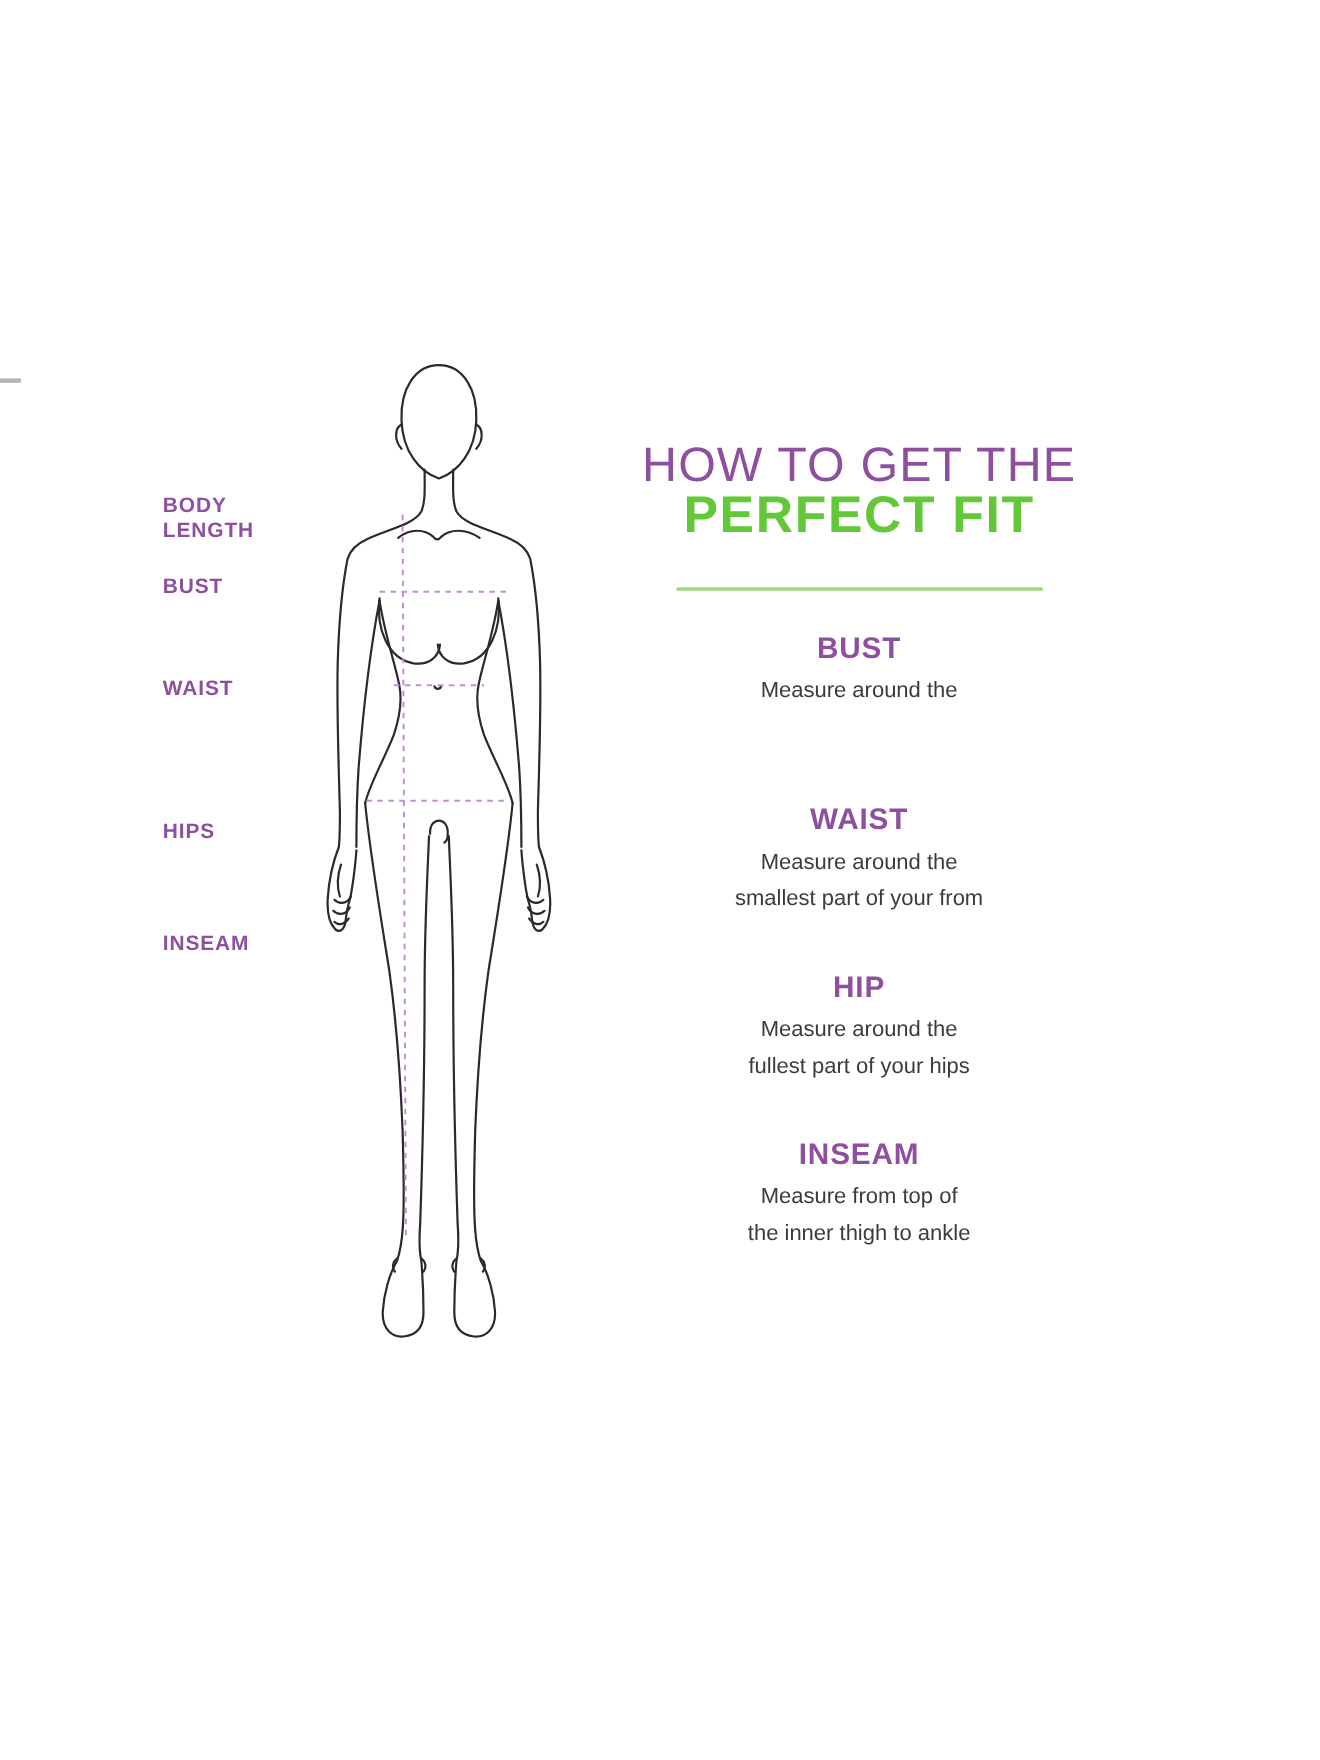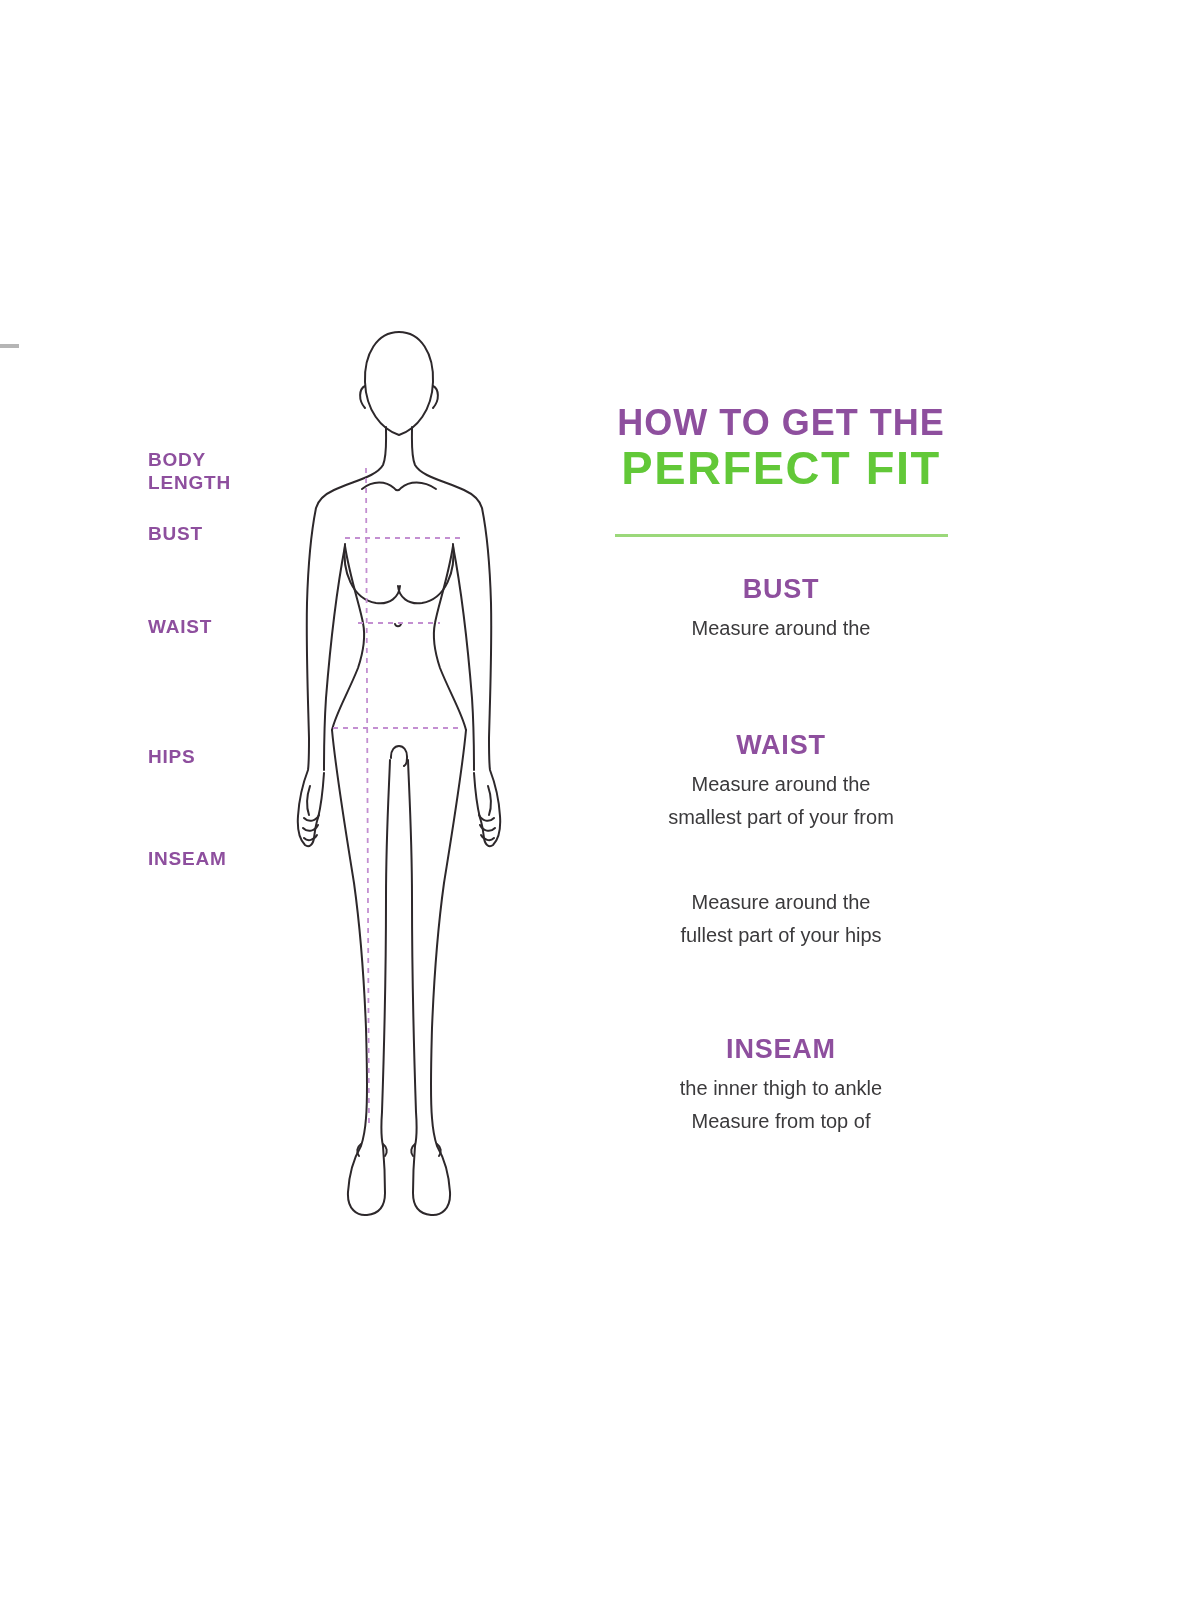--- a/index.html
+++ b/index.html
@@ -58,22 +58,22 @@
     letter-spacing: 0.8px;
   }
   
   .guide-col {
     position: absolute; left: 581px; top: 0;
     width: 400px; text-align: center;
   }
   .guide-title { position: absolute; top: 403px; left: 0; width: 100%; }
   .guide-title .t1 {
     color: var(--purple);
-    font-weight: bold;
-    font-size: 36px;
+    font-weight: normal;
+    font-size: 44px;
     line-height: 40px;
     letter-spacing: 1px;
   }
   .guide-title .t2 {
     color: var(--green);
     font-weight: bold;
     font-size: 47px;
     line-height: 50px;
     letter-spacing: 1.5px;
   }
@@ -171,26 +171,27 @@
 
   <div class="section sec-waist">
     <div class="sec-title">WAIST</div>
     <div class="sec-desc">
       <div>Measure around the</div>
       <div>smallest part of your from</div>
     </div>
   </div>
 
   <div class="section sec-hip">
+    <div class="sec-title">HIP</div>
     <div class="sec-desc">
       <div>Measure around the</div>
       <div>fullest part of your hips</div>
     </div>
   </div>
 
   <div class="section sec-inseam">
     <div class="sec-title">INSEAM</div>
     <div class="sec-desc">
+      <div>Measure from top of</div>
       <div>the inner thigh to ankle</div>
-      <div>Measure from top of</div>
     </div>
   </div>
 </div>
 
 </body></html>

